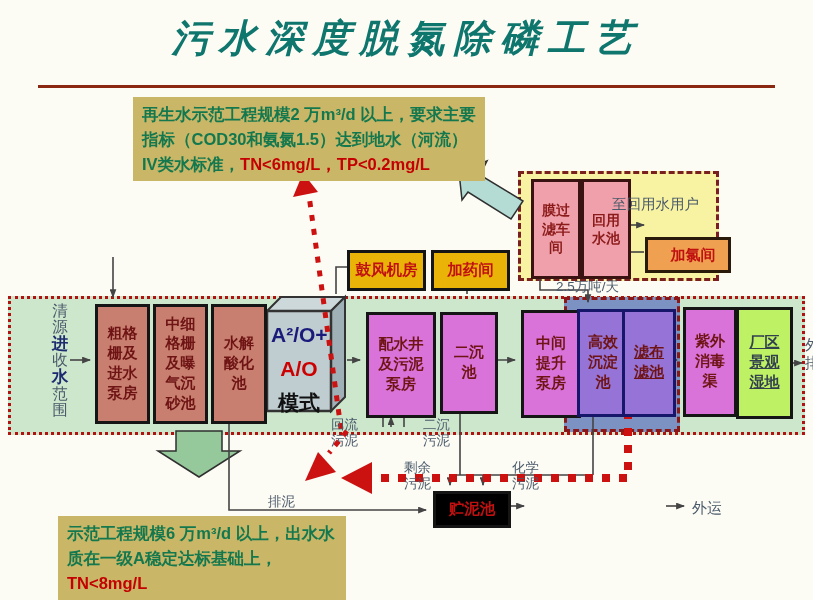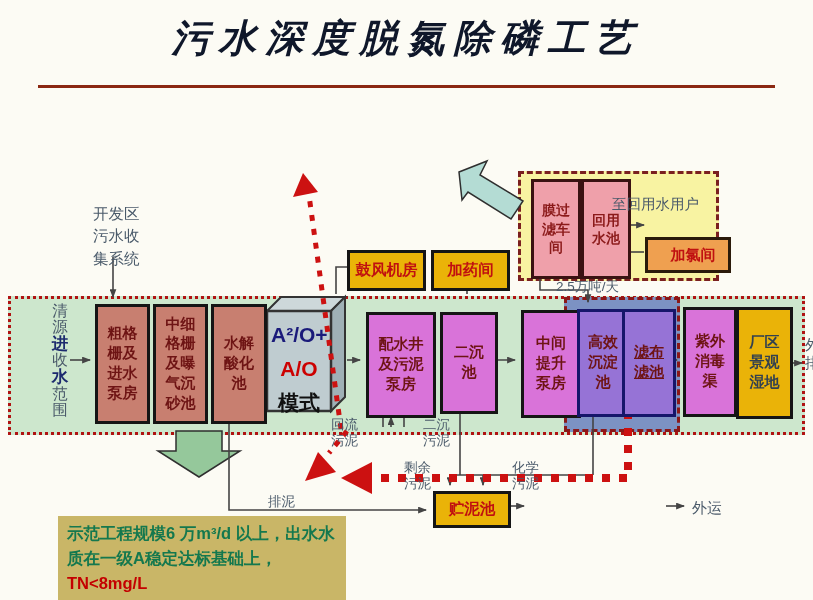--- a/index.html
+++ b/index.html
@@ -1,38 +1,38 @@
 <!DOCTYPE html>
 <html><head>
 <meta charset="utf-8">
 <style>
   html,body{margin:0;padding:0;}
   body{font-family:"Liberation Sans",sans-serif;}
   .stage{position:relative;width:813px;height:600px;background:#fcfbf4;overflow:hidden;}
   .abs{position:absolute;}
   .title{left:0;top:13px;width:100%;text-align:center;font-family:"DejaVu Serif",serif;
-         font-style:italic;font-weight:bold;font-size:38px;letter-spacing:9px;color:#0f172a;z-index:3;}
+         font-style:italic;font-weight:bold;font-size:38px;letter-spacing:9px;color:#0f766e;z-index:3;}
   .rule{left:38px;top:85px;width:737px;height:3px;background:#8b2812;z-index:3;}
   .note{background:#c9b667;font-size:16.5px;line-height:1.5;padding:5px 9px;z-index:3;font-weight:bold;}
   .note .g{color:#14784e;}
   .note .r{color:#c40000;}
   .lbl{color:#4a5a6a;font-size:13.5px;line-height:1.18;z-index:3;}
   .pre{white-space:pre-line;}
   .mainarea{left:8px;top:296px;width:791px;height:133px;background:#cde7cd;border:3px dotted #b01212;z-index:1;}
   .bluearea{left:564px;top:297px;width:110px;height:129px;background:#7c92c3;border:3px dashed #8b1818;z-index:1;}
   .yellowbox{left:518px;top:171px;width:195px;height:104px;background:#f8f3a2;border:3px dashed #7a1f1f;z-index:1;}
   .vbox{display:flex;align-items:center;justify-content:center;text-align:center;word-break:break-all;
         line-height:1.32;font-size:15px;font-weight:bold;font-family:"DejaVu Serif",serif;z-index:3;}
   .col1{padding:0 7px;}
   .col2{padding:0 6px;}
   .salmon{background:#c87f70;border:3px solid #151515;color:#6e1414;}
   .orchid{background:#d973d9;border:3px solid #151515;color:#6e1414;}
   .purple{background:#9673d6;border:3px solid #16166a;color:#6e1414;}
-  .greenbox{background:#eab308;border:3px solid #151515;color:#33414f;}
-  .khakibox{background:#eab308;border:3px solid #151515;color:#c01010;display:flex;align-items:center;justify-content:center;
+  .greenbox{background:#bef264;border:3px solid #151515;color:#33414f;text-decoration:underline;}
+  .khakibox{background:#000000;border:3px solid #151515;color:#c01010;display:flex;align-items:center;justify-content:center;
             font-size:15.5px;font-weight:bold;z-index:3;font-family:"DejaVu Serif",serif;}
   .auxbox{background:#eab308;border:3px solid #151515;color:#c01010;display:flex;align-items:center;justify-content:center;
           font-size:15.5px;font-weight:bold;z-index:3;font-family:"DejaVu Serif",serif;}
   .pinkv{background:#efa0aa;border:3px solid #3a1212;color:#8b1a1a;}
   .orangebox{background:#efa050;border:3px solid #2a1a0a;color:#c01010;display:flex;align-items:center;justify-content:center;
              font-size:15px;font-weight:bold;z-index:3;font-family:"DejaVu Serif",serif;}
   .intake{left:50px;top:303px;width:20px;z-index:3;text-align:center;}
   .intake span{display:block;font-size:15.5px;line-height:1.04;color:#4a5a6a;}
   .intake span.b{color:#1c2a6e;font-weight:bold;font-size:16.5px;}
   .a2otext{left:271px;top:318px;width:56px;text-align:center;font-weight:bold;font-size:21px;line-height:1.62;z-index:3;}
@@ -42,24 +42,24 @@
   svg.layer{position:absolute;left:0;top:0;z-index:2;pointer-events:none;}
 </style>
 </head>
 <body>
 
 <div class="stage">
 
   <div class="abs title">污水深度脱氮除磷工艺</div>
   <div class="abs rule"></div>
 
+  <div class="abs note" style="left:133px;top:97px;width:334px;">
+    <span class="g">再生水示范工程规模2 万m³/d 以上，要求主要指标（COD30和氨氮1.5）达到地水（河流）IV类水标准，</span><span class="r">TN&lt;6mg/L，TP&lt;0.2mg/L</span>
+  </div>
 
-  <div class="abs lbl pre" style="left:93px;top:203px;font-size:15.5px;line-height:1.45;">开发区
-污水收
-集系统</div>
 
   <div class="abs yellowbox"></div>
   <div class="abs vbox pinkv col1" style="left:581px;top:179px;width:30px;height:94px;font-size:14px;">回用水池</div>
   <div class="abs vbox pinkv col1" style="left:531px;top:179px;width:30px;height:94px;font-size:14px;">膜过滤车间</div>
   <div class="abs lbl" style="left:612px;top:196px;font-size:14.5px;">至回用水用户</div>
   <div class="abs orangebox" style="left:645px;top:237px;width:70px;height:30px;padding-left:10px;">加氯间</div>
   <div class="abs lbl" style="left:556px;top:279px;">2.5万吨/天</div>
 
   <div class="abs auxbox" style="left:347px;top:250px;width:73px;height:35px;">鼓风机房</div>
   <div class="abs auxbox" style="left:431px;top:250px;width:73px;height:35px;">加药间</div>

